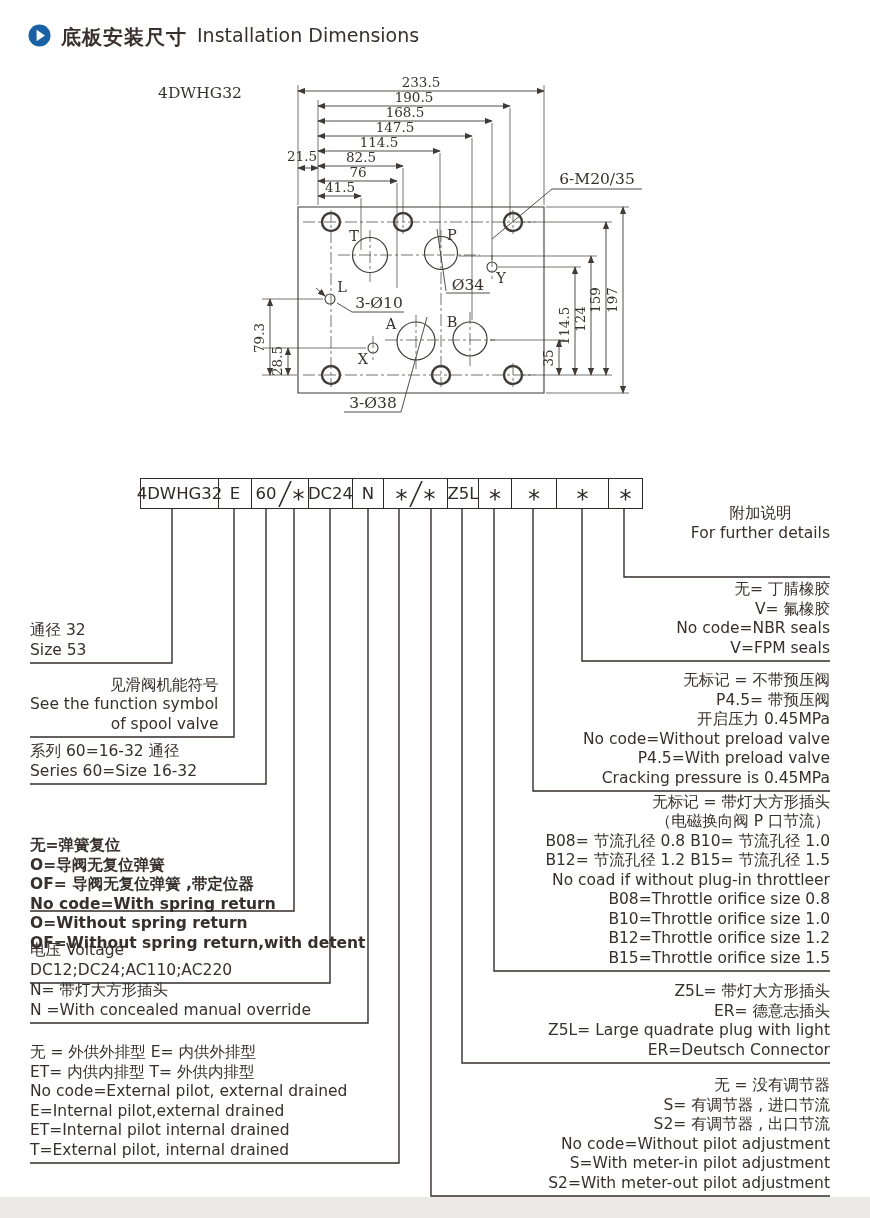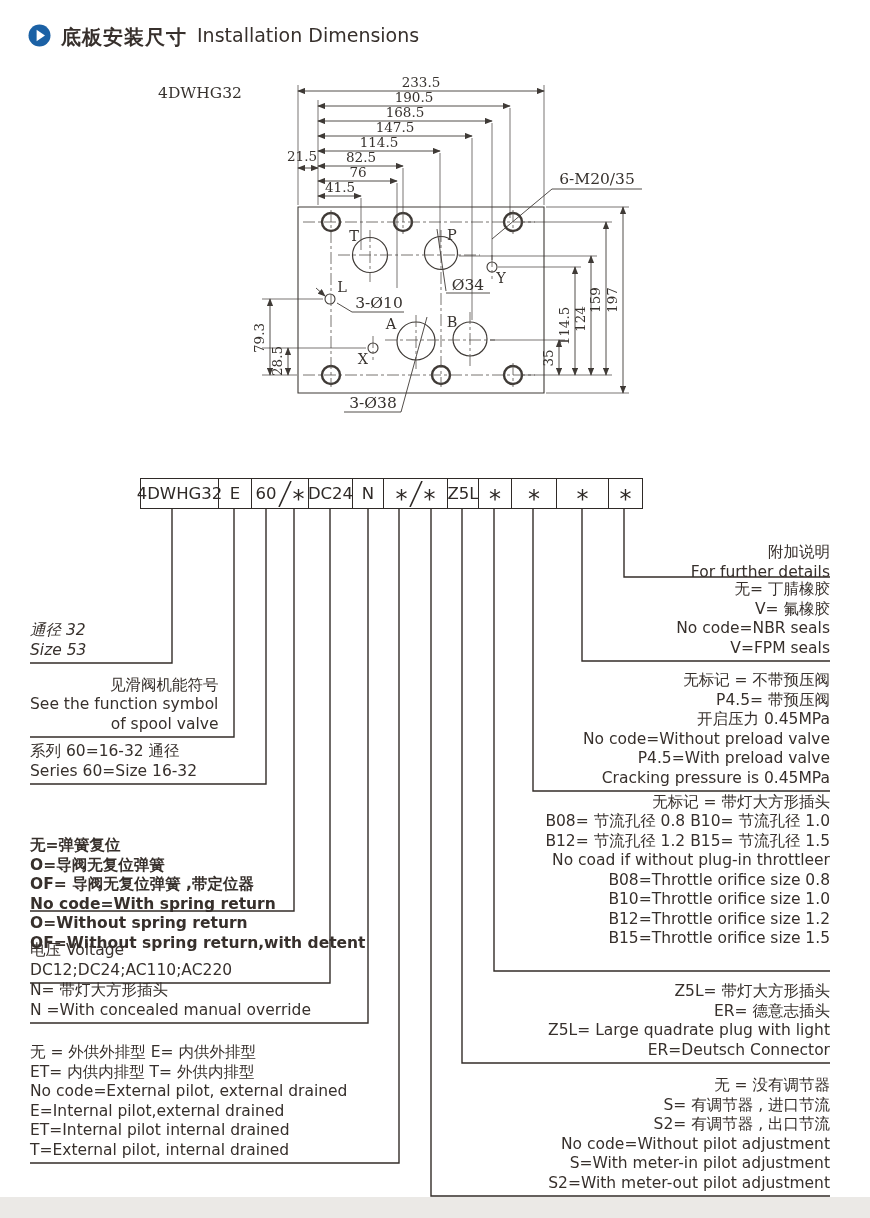--- a/index.html
+++ b/index.html
@@ -233,21 +233,21 @@
       <polyline points="399,509 399,1163 30,1163" fill="none" stroke="#332d29" stroke-width="1.4"></polyline>
       <polyline points="624,509 624,577 830,577" fill="none" stroke="#332d29" stroke-width="1.4"></polyline>
       <polyline points="582,509 582,661 830,661" fill="none" stroke="#332d29" stroke-width="1.4"></polyline>
       <polyline points="533,509 533,791 830,791" fill="none" stroke="#332d29" stroke-width="1.4"></polyline>
       <polyline points="494,509 494,971 830,971" fill="none" stroke="#332d29" stroke-width="1.4"></polyline>
       <polyline points="462,509 462,1063 830,1063" fill="none" stroke="#332d29" stroke-width="1.4"></polyline>
       <polyline points="431,509 431,1196 830,1196" fill="none" stroke="#332d29" stroke-width="1.4"></polyline>
     </svg>
 
   <div id="blocks">
-      <div class="block left" style="top: 621px; left: 30px; font-style: italic;">
+      <div class="block left" style="top: 621px; left: 30px;">
         <div>通径 32</div>
         <div>Size 53</div>
       </div>
       <div class="block left" style="top: 675.5px; left: 30px; text-align: right;">
         <div>见滑阀机能符号</div>
         <div>See the function symbol</div>
         <div>of spool valve</div>
       </div>
       <div class="block left" style="top: 742px; left: 30px;">
         <div>系列 60=16-32 通径</div>
@@ -270,40 +270,41 @@
         <div>N =With concealed manual override</div>
       </div>
       <div class="block left" style="top: 1043px; left: 30px;">
         <div>无 = 外供外排型 E= 内供外排型</div>
         <div>ET= 内供内排型 T= 外供内排型</div>
         <div>No code=External pilot, external drained</div>
         <div>E=Internal pilot,external drained</div>
         <div>ET=Internal pilot internal drained</div>
         <div>T=External pilot, internal drained</div>
       </div>
-      <div class="block right" style="top: 543px; right: 40px;">
+      <div class="block right" style="top: 504px; right: 40px; text-align: center;">
         <div>附加说明</div>
         <div>For further details</div>
       </div>
       <div class="block right" style="top: 580px; right: 40px;">
         <div>无= 丁腈橡胶</div>
         <div>V= 氟橡胶</div>
         <div>No code=NBR seals</div>
         <div>V=FPM seals</div>
       </div>
       <div class="block right" style="top: 671px; right: 40px;">
         <div>无标记 = 不带预压阀</div>
         <div>P4.5= 带预压阀</div>
         <div>开启压力 0.45MPa</div>
         <div>No code=Without preload valve</div>
         <div>P4.5=With preload valve</div>
         <div>Cracking pressure is 0.45MPa</div>
       </div>
       <div class="block right" style="top: 792.5px; right: 40px;">
         <div>无标记 = 带灯大方形插头</div>
+        <div>（电磁换向阀 P 口节流）</div>
         <div>B08= 节流孔径 0.8 B10= 节流孔径 1.0</div>
         <div>B12= 节流孔径 1.2 B15= 节流孔径 1.5</div>
         <div>No coad if without plug-in throttleer</div>
         <div>B08=Throttle orifice size 0.8</div>
         <div>B10=Throttle orifice size 1.0</div>
         <div>B12=Throttle orifice size 1.2</div>
         <div>B15=Throttle orifice size 1.5</div>
       </div>
       <div class="block right" style="top: 982px; right: 40px;">
         <div>Z5L= 带灯大方形插头</div>

